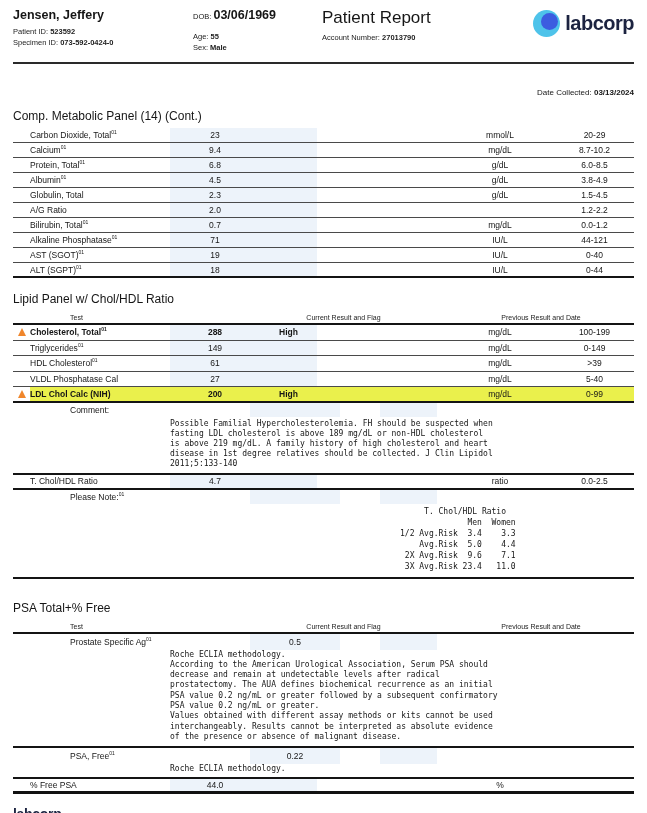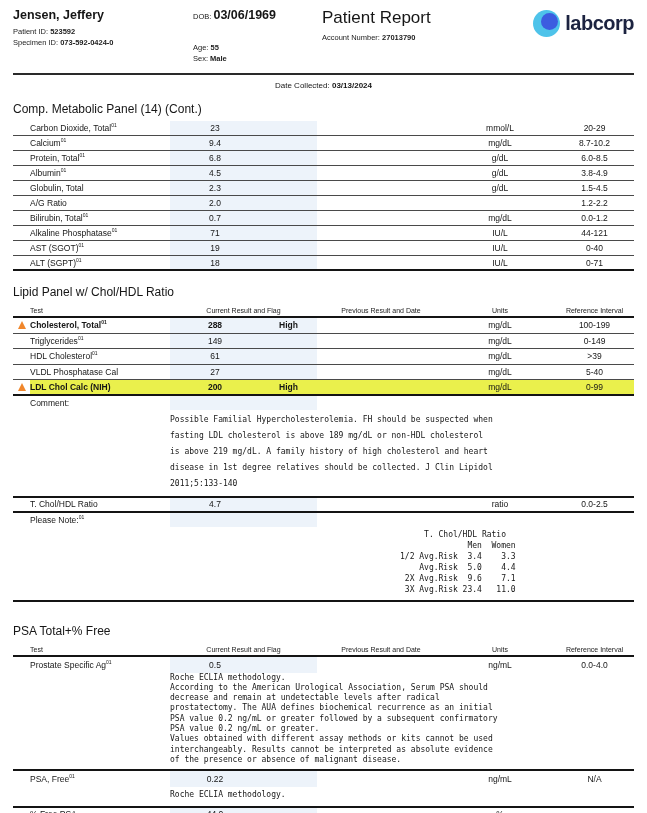--- a/index.html
+++ b/index.html
@@ -11,47 +11,47 @@
     position:relative;
   }
   
   .hdr { display:flex; align-items:flex-start; border-bottom:2px solid #2a2a2a; padding-bottom:9px; }
   .hdr-col1 { width:180px; }
   .hdr-col2 { width:129px; }
   .hdr-col3 { flex:1; }
   .patient-name { font-size:12.5px; font-weight:bold; margin-bottom:5px; }
   .hdr small-line, .sline { font-size:7.5px; line-height:10.5px; color:#1c1c1c; }
   .sline b { font-weight:bold; }
-  .dob-line { font-size:7.5px; margin-bottom:21px; }
+  .dob-line { font-size:7.5px; margin-bottom:10px; }
   .dob-line .dob-val { font-size:12.5px; font-weight:bold; }
   .report-title { font-size:17px; font-weight:normal; margin-bottom:5px; }
   .logo { display:flex; align-items:center; gap:5px; margin-top:2px; }
   .logo-dot { position:relative; width:27px; height:27px; border-radius:50%; display:inline-block; }
   .logo-dot .inner { position:absolute; width:17px; height:17px; border-radius:50%; top:3px; left:8px; }
   .logo-text { font-size:20px; font-weight:bold; letter-spacing:-0.5px; }
-  .date-collected { text-align:center; font-size:8px; margin-top:6px; }
+  .date-collected { text-align:right; font-size:8px; margin-top:24px; }
   .date-collected b { font-weight:bold; }
   
   .sec-title { font-size:12px; font-weight:normal; margin-top:12px; margin-bottom:5px; }
   .lab-row { display:grid; grid-template-columns:17px 140px 90px 57px 128px 110px 79px; align-items:center; min-height:15px; border-bottom:1px solid #4a4a4a; font-size:8.5px; }
   .lab-row.tall { min-height:15.5px; }
-  .lab-row.noline { border-bottom:none; }
+  .lab-row.noline { border-bottom:none;gap:40px; }
   .lab-row.endline { border-bottom:2px solid #141414; }
   .c-icon { display:flex; justify-content:center; align-items:center; height:100%; }
   .c-name { padding-left:0; }
   .c-result, .c-flag, .c-units, .c-ref, .c-prev { text-align:center; }
   .band .c-result, .band .c-flag { background:#edf3fa; align-self:stretch; display:flex; align-items:center; justify-content:center; }
   .hl .c-name, .hl .c-result, .hl .c-flag, .hl .c-prev, .hl .c-units, .hl .c-ref { background:#eaf04c; align-self:stretch; display:flex; align-items:center; }
   .hl .c-result, .hl .c-flag, .hl .c-prev, .hl .c-units, .hl .c-ref { justify-content:center; }
   .boldrow .c-name, .boldrow .c-result, .boldrow .c-flag { font-weight:bold; }
   sup { font-size:5px; vertical-align:super; line-height:0; }
   .head { min-height:14px; border-bottom:2px solid #141414; font-size:7px; color:#222; }
   .head .c-curr { grid-column:3 / 5; text-align:center; }
   .tri { width:0; height:0; border-left:4.5px solid transparent; border-right:4.5px solid transparent; border-bottom:8px solid #f0862c; display:inline-block; }
-  .mono { font-family:"DejaVu Sans Mono", monospace; font-size:8px; line-height:16px; white-space:pre; }
+  .mono { font-family:"DejaVu Sans Mono", monospace; font-size:8px; line-height:10px; white-space:pre; }
   .comment-pre { margin:2px 0 4px 157px; }
   .comment-wrap { border-bottom:2px solid #141414; }
   .note-pre { margin:2px 0 5px 387px; line-height:11px; }
   .note-wrap { border-bottom:2px solid #141414; }
   .psa-notes { margin:0 0 4px 157px; line-height:10.3px; }
   .psa-wrap { border-bottom:2px solid #141414; }
   .freenote { margin:0 0 3px 157px; }
   .final-line { border-bottom:3px solid #111; }
   
   .ftr-top { display:flex; align-items:center; margin-top:12px; }
@@ -173,21 +173,21 @@
       <span class="c-units">IU/L</span>
       <span class="c-ref">0-40</span>
     </div>
   <div class="lab-row band endline">
       <span class="c-icon"></span>
       <span class="c-name"><span>ALT (SGPT)</span><sup>01</sup></span>
       <span class="c-result">18</span>
       <span class="c-flag"></span>
       <span class="c-prev"></span>
       <span class="c-units">IU/L</span>
-      <span class="c-ref">0-71</span>
+      <span class="c-ref">0-44</span>
     </div>
 </div>
 
 <div class="sec-title" style="margin-top:14px">Lipid Panel w/ Chol/HDL Ratio</div>
 
 <div>
   <div class="lab-row head noline" style="border-bottom:2px solid #141414">
     <span class="c-icon"></span>
     <span class="c-name">Test</span>
     <span class="c-curr">Current Result and Flag</span>

